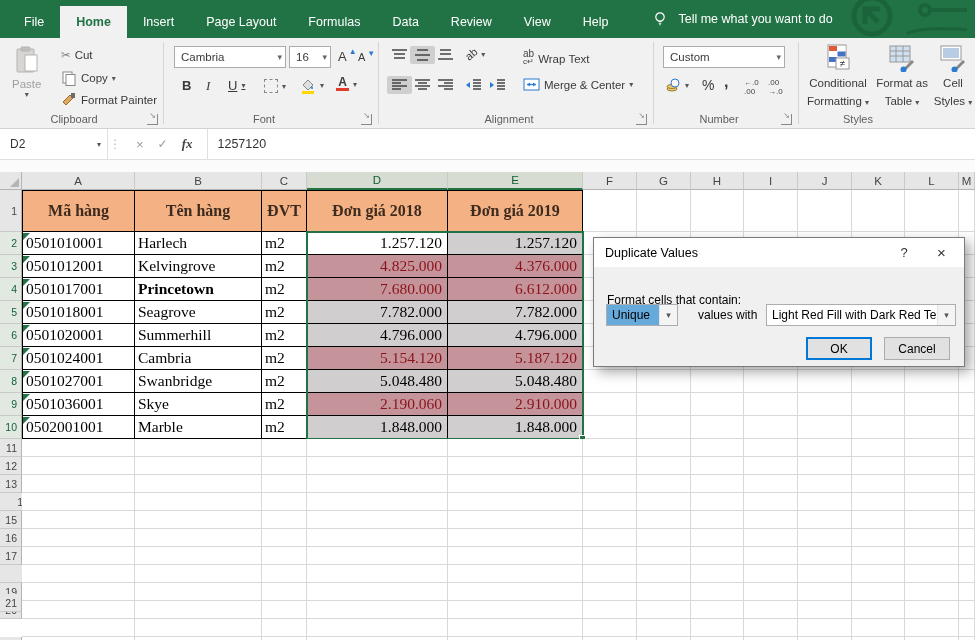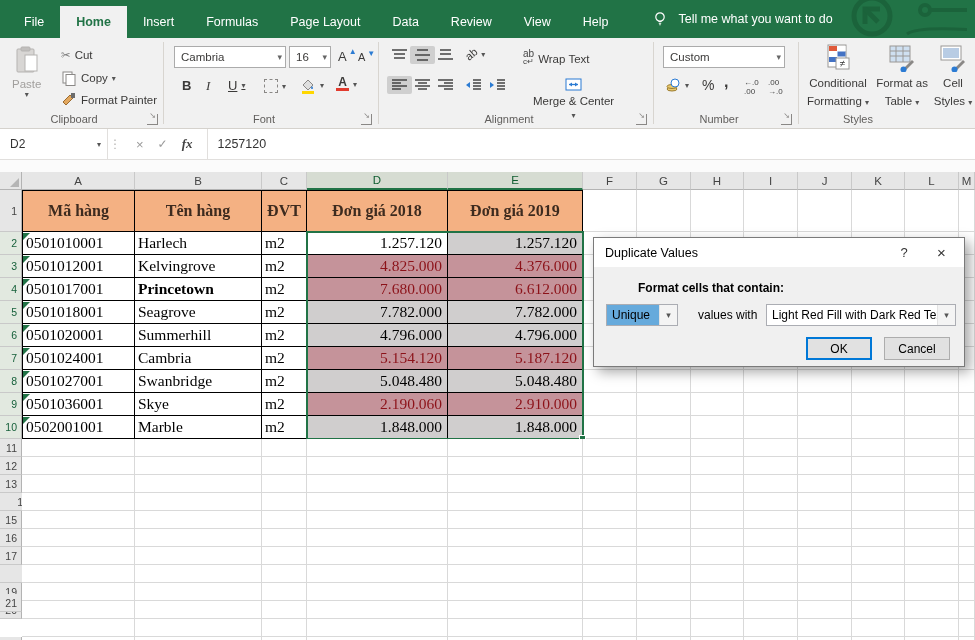--- a/index.html
+++ b/index.html
@@ -58,43 +58,43 @@
   .tri { position:absolute; width:0; height:0; border-top:7px solid #217346; border-right:7px solid transparent; pointer-events:none; }
   #selbox { position:absolute; border:2px solid #217346; pointer-events:none; }
   #fillhandle { position:absolute; width:7px; height:7px; background:#217346; border:1px solid #fff; pointer-events:none; }
 
   
   .dlg { position:absolute; left:593px; top:237px; width:372px; height:130px; background:#f0f0f0; border:1px solid #7a7a7a; box-shadow:5px 5px 12px rgba(0,0,0,.35); font-size:12px; color:#000; }
   .dlg-title { height:29px; background:#fff; display:flex; align-items:center; padding-left:11px; font-size:12.5px; }
   .dlg-title .sp { flex:1; }
   .dlg-x { width:45px; height:29px; display:flex; align-items:center; justify-content:center; font-size:15px; color:#333; cursor:pointer; }
   .dlg-help { width:30px; height:29px; display:flex; align-items:center; justify-content:center; font-size:13px; color:#333; cursor:pointer; }
-  .dlg-label { position:absolute; left:13px; top:43px; font-weight:bold;margin-left:31px; }
+  .dlg-label { position:absolute; left:13px; top:55px; font-weight:normal; }
   .dcombo { position:absolute; height:22px; background:#fff; border:1px solid #abadb3; display:flex; align-items:stretch; cursor:pointer; }
   .dcombo .txt { flex:1; display:flex; align-items:center; padding:0 5px; overflow:hidden; white-space:nowrap; }
   .dcombo .darr { width:18px; display:flex; align-items:center; justify-content:center; color:#565656; font-size:9px; border-left:1px solid #e3e3e3; background:#f4f4f4; }
   .hl-blue { background:#66aadc; }
   .dbtn { position:absolute; height:23px; background:#e1e1e1; display:flex; align-items:center; justify-content:center; font-size:12px; cursor:pointer; }
   .dbtn.default { border:2px solid #0078d7; }
   .dbtn.normal { border:1px solid #adadad; }
 
   .mono-fx { font-family:"Liberation Serif",serif; font-style:italic; font-weight:bold; color:#444; font-size:13px; }
 </style>
 </head>
 <body>
 
 <div id="app">
 
   <div class="tabbar">
     <div class="tabs" id="tabs">
         <div class="tab">File</div>
         <div class="tab active">Home</div>
         <div class="tab">Insert</div>
+        <div class="tab">Page Layout</div>
         <div class="tab">Formulas</div>
-        <div class="tab">Page Layout</div>
         <div class="tab">Data</div>
         <div class="tab">Review</div>
         <div class="tab">View</div>
         <div class="tab">Help</div>
       </div>
     <div class="tellme">
       <svg class="icon16" viewBox="0 0 16 16">
           <circle cx="8" cy="6" r="4.2" fill="none" stroke="#fff" stroke-width="1.2"></circle>
           <path d="M6.5 10.5h3M6.8 12.2h2.4M7.3 13.8h1.4" stroke="#fff" stroke-width="1.1" fill="none"></path>
         </svg>
@@ -237,21 +237,21 @@
             <path d="M8 2h8M8 5h8M8 8h8M8 11h8" stroke="#444" stroke-width="1.4"></path>
             <path d="M5 4 L1 7 L5 10 Z" fill="#2b7bd3"></path>
           </svg>
         </div>
       <div class="rbtn" style="position:absolute;left:104px;top:38px;">
           <svg class="alnico" viewBox="0 0 17 14">
             <path d="M8 2h8M8 5h8M8 8h8M8 11h8" stroke="#444" stroke-width="1.4"></path>
             <path d="M1 4 L5 7 L1 10 Z" fill="#2b7bd3"></path>
           </svg>
         </div>
-      <div class="rbtn" style="position:absolute;left:148px;top:38px;flex-direction:column;">
+      <div class="rbtn" style="position:absolute;left:138px;top:38px;">
         <svg width="17" height="13" viewBox="0 0 17 13">
             <rect x="1" y="1" width="15" height="11" fill="#fff" stroke="#2b7bd3"></rect>
             <path d="M4 6.5h9" stroke="#2b7bd3" stroke-width="1.3"></path>
             <path d="M4 6.5 L7 4.5 L7 8.5 Z M13 6.5 L10 4.5 L10 8.5 Z" fill="#2b7bd3"></path>
           </svg>
         <span>Merge &amp; Center</span>
         <span class="caret">▾</span>
       </div>
       <div class="glabel">Alignment</div>
       <div class="launcher"></div>

